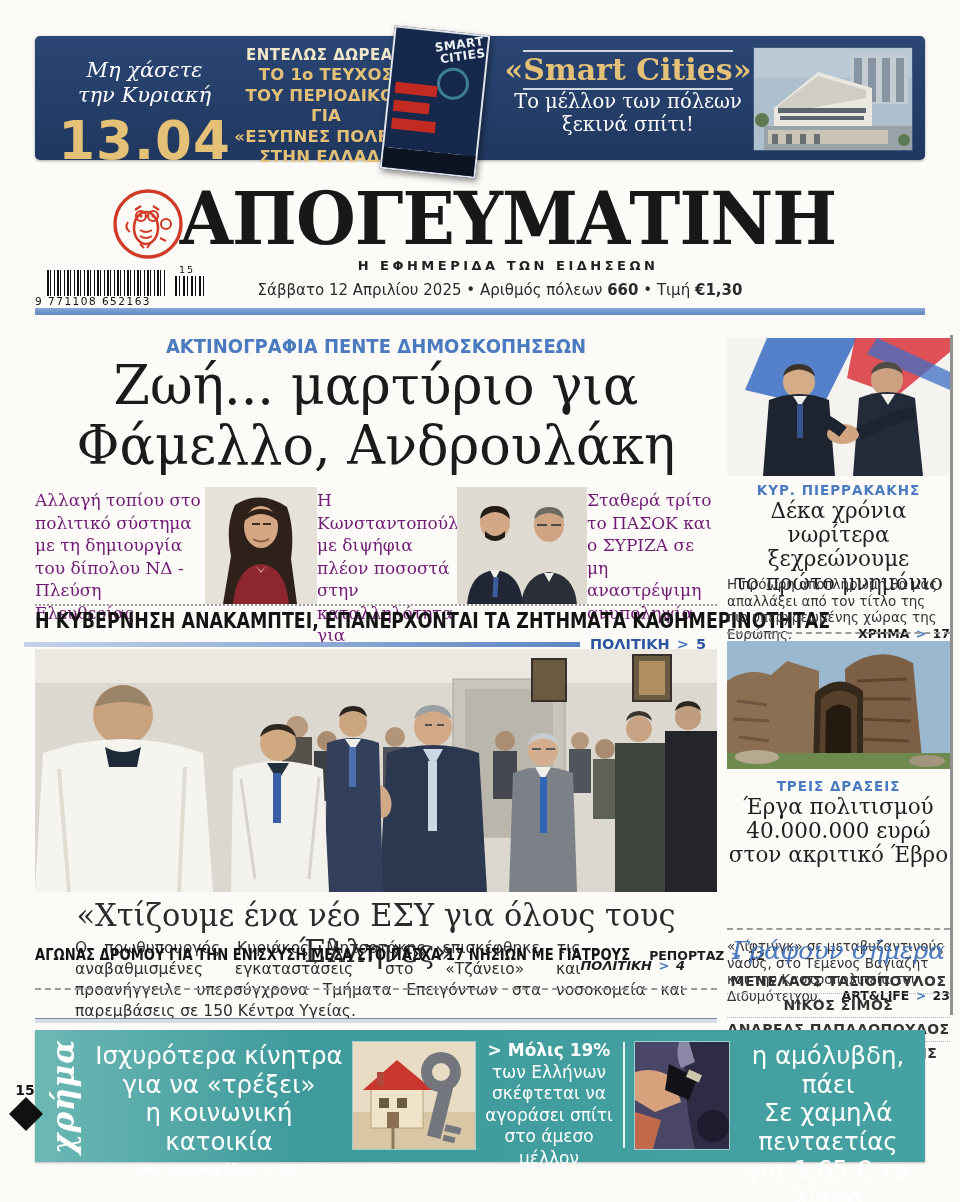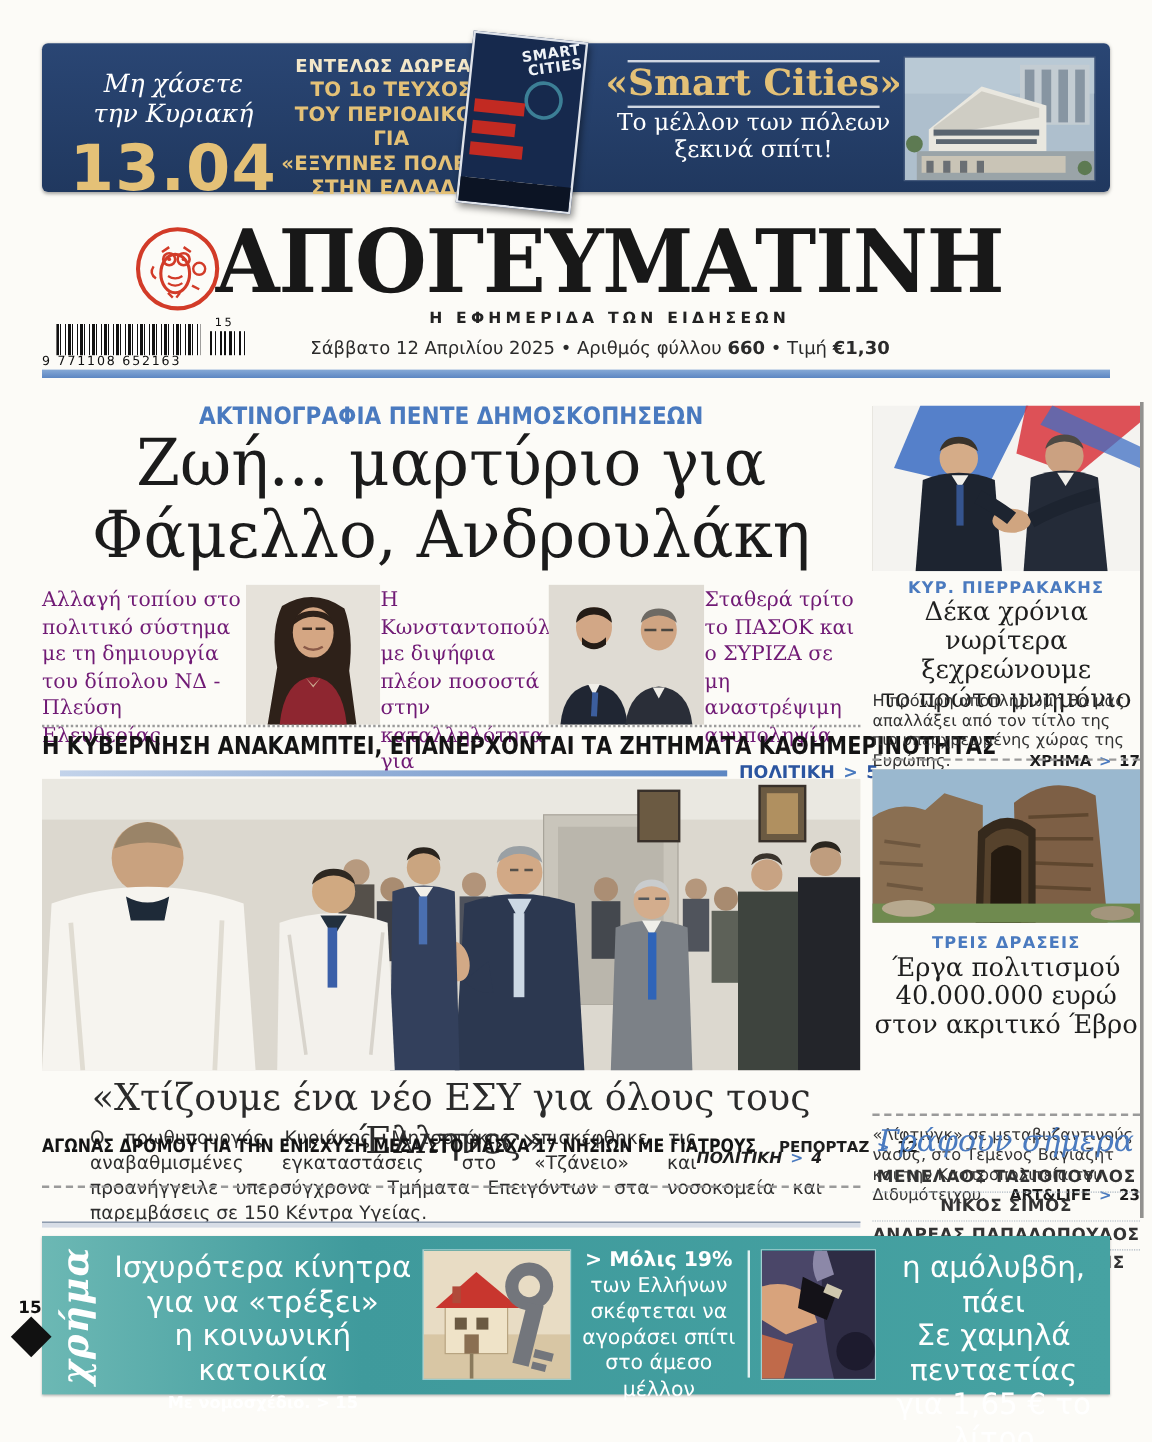--- a/index.html
+++ b/index.html
@@ -57,21 +57,21 @@
             font-size:54px;line-height:60px;color:#1b1b1b;transform:scaleX(.97);}
   .blurb-row{left:35px;top:487px;width:682px;height:117px;display:grid;
              grid-template-columns:170px 112px 140px 130px 130px;}
   .blurb{font-family:"DejaVu Serif","Liberation Serif",serif;font-size:17px;line-height:22.5px;
          color:#701a75;padding-top:2px;}
   .bphoto{position:relative;overflow:hidden;}
   .dotted-sep{left:35px;top:604px;width:682px;height:0;border-top:2px dotted #9a9a9a;}
 
   .band-head{left:35px;top:609px;width:682px;font-weight:bold;font-size:20.5px;color:#141414;
              white-space:nowrap;transform:scaleX(.85);transform-origin:left;}
-  .band-rule{left:50px;top:636px;width:682px;display:flex;align-items:center;gap:10px;justify-content:space-between;}
+  .band-rule{left:24px;top:636px;width:682px;display:flex;align-items:center;gap:10px;justify-content:space-between;}
   .band-rule .line{flex:1;height:5px;background:linear-gradient(90deg,#c3d3ea,#5c86c2);}
   .secref{font-weight:bold;font-size:14.5px;color:#2b55a0;white-space:nowrap;}
   .secref .arr{color:#4a7abf;padding:0 2px;}
   .secref-dark{font-weight:bold;font-size:13px;color:#1d1d1d;white-space:nowrap;}
   .secref-dark .arr{color:#4a7abf;padding:0 2px;}
 
   .mainphoto{left:35px;top:649px;width:682px;height:243px;box-shadow:0 0 0 1px #c8c4ba inset;}
 
   .esy-head{left:35px;top:897px;width:682px;text-align:center;font-family:"DejaVu Serif","Liberation Serif",serif;
             font-size:31px;color:#2b2b2b;transform:scaleX(.98);}
@@ -208,21 +208,21 @@
 
   <div class="abs barcode-wrap">
     <div class="bc-main"></div>
     <div class="bc-sup"></div>
     <div class="bc-sup-num">15</div>
     <div class="bc-num">9 771108 652163</div>
   </div>
   <div class="abs dateline">
     <span>Σάββατο 12 Απριλίου 2025</span>
     <span>•</span>
-    <span>Αριθμός φύλλου</span>
+    <span>Αριθμός πόλεων</span>
     <b>660</b>
     <span>•</span>
     <span>Τιμή</span>
     <b>€1,30</b>
   </div>
   <div class="abs blue-rule"></div>
 
   <div class="abs kicker">ΑΚΤΙΝΟΓΡΑΦΙΑ ΠΕΝΤΕ ΔΗΜΟΣΚΟΠΗΣΕΩΝ</div>
   <div class="abs headline">
     <div>Ζωή... μαρτύριο για</div>

